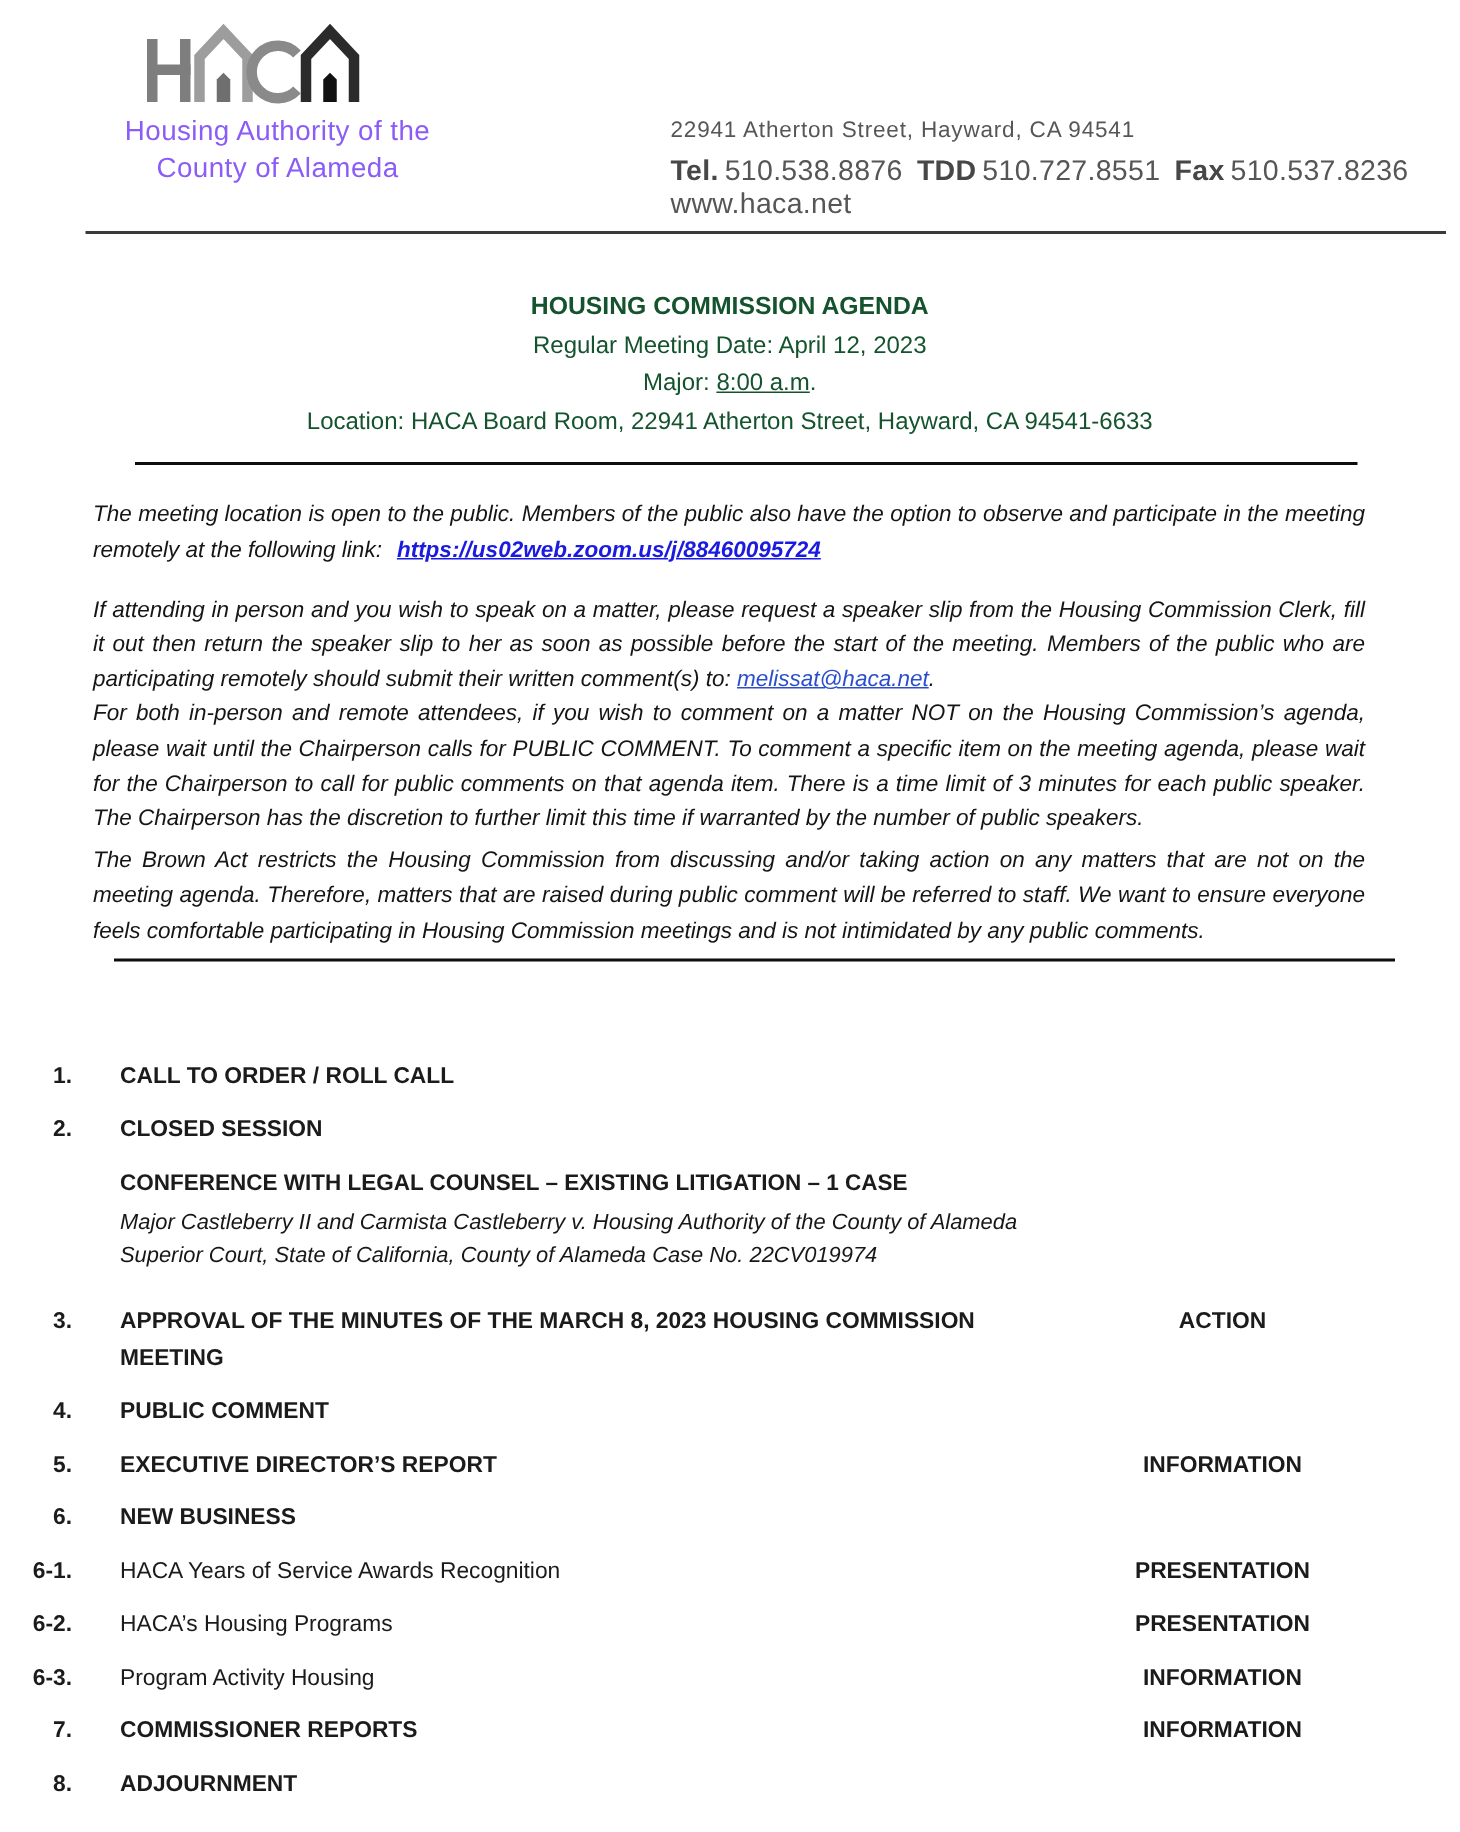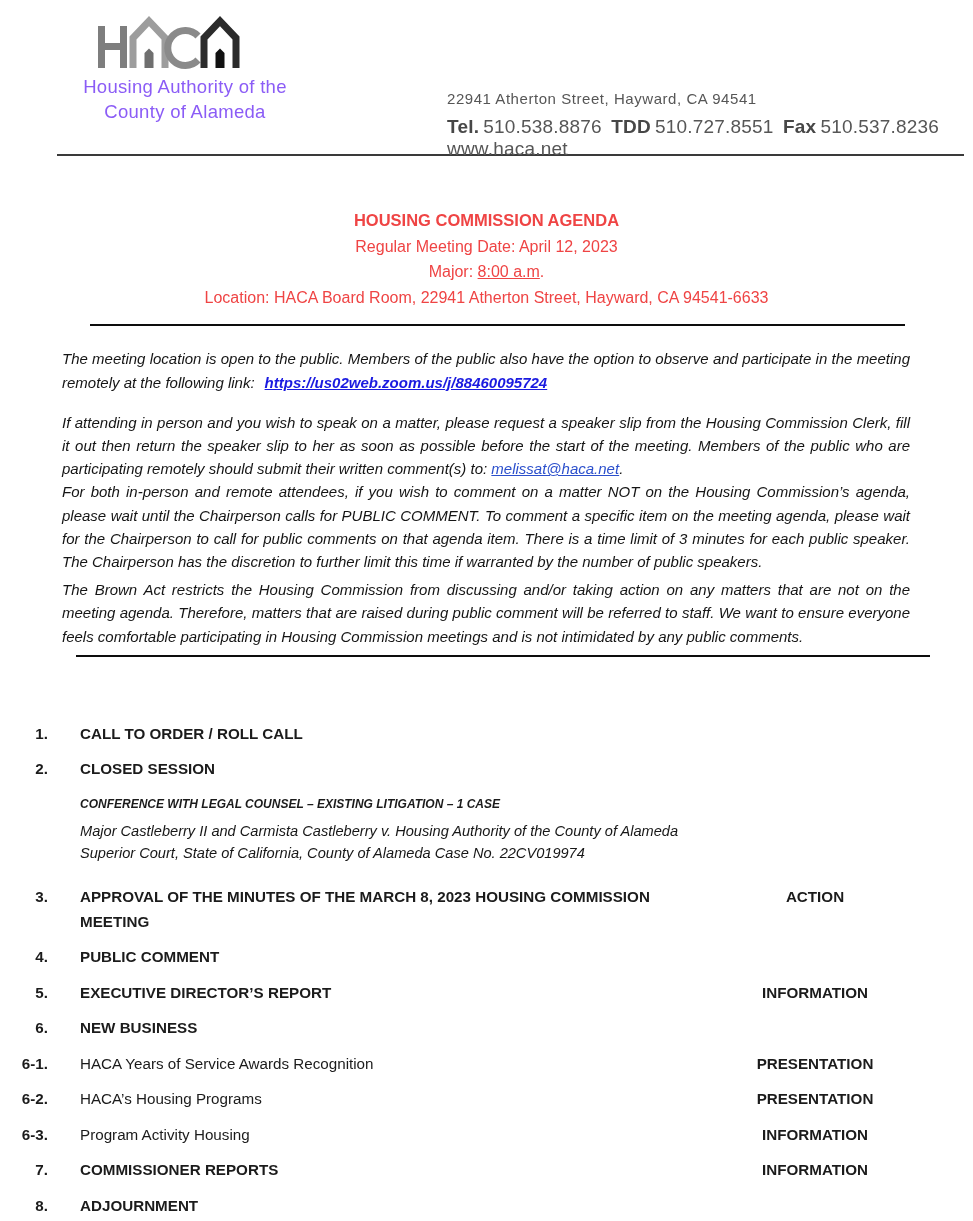--- a/index.html
+++ b/index.html
@@ -8,32 +8,32 @@
     position:relative; width:973px; height:1221px; margin:0 auto;
     background:#ffffff; font-family:"Liberation Sans", sans-serif;
     color:#1b1b1b; overflow:hidden;
   }
 
   
   .header { position:relative; height:154px; }
   .logo-wrap { position:absolute; left:80px; top:12px; width:210px; }
   .logo-svg { display:block; margin-left:16px; }
   .org-name { text-align:center; color:#8b5cf6; font-size:18.5px; line-height:25px; letter-spacing:.3px; }
-  .contact { position:absolute; left:447px; top:90px; color:#565656; }
+  .contact { position:absolute; left:447px; top:78px; color:#565656; }
   .contact-line1 { font-size:15px; letter-spacing:.55px; margin-bottom:9px; }
   .contact-line2 { font-size:19px; letter-spacing:.2px; }
   .contact-line2 .lbl { font-weight:700; color:#474747; }
   .contact-line2 span { margin-right:4px; }
 
   .rule1 { margin-left:57px; width:907px; border-top:2px solid #3a3a3a; }
   .rule2 { margin-left:90px; width:815px; border-top:2px solid #0d0d0d; }
   .rule3 { margin-left:76px; width:854px; border-top:2px solid #0d0d0d; }
 
   
-  .meeting { margin-top:52px; text-align:center; font-size:16px; line-height:25.6px; color:#ef4444; }
+  .meeting { margin-top:36px; text-align:center; font-size:16px; line-height:25.6px; color:#14532d; }
   .meeting .title { font-size:16.5px; font-weight:700; }
   .meeting .uline { text-decoration:underline; }
   .rule2 { margin-top:14px; }
 
   
   .notices { margin:21px 63px 0 62px; font-style:italic; font-size:15px; line-height:23.2px; text-align:justify; color:#151515; }
   .notices p.p1 { margin-bottom:17px; }
   .notices p.p2 { margin-bottom:0; }
   .notices p.p3 { margin-bottom:5px; }
   .notices p.p4 { }
@@ -42,21 +42,21 @@
   .rule3 { margin-top:7px; }
 
   
   .agenda { margin-top:64px; }
   .agenda-row { position:relative; display:flex; padding-left:20px; line-height:25px; margin-bottom:10.5px; font-size:15.2px; }
   .agenda-num { width:28px; text-align:right; font-weight:700; flex:0 0 auto; }
   .agenda-label { margin-left:32px; width:600px; font-weight:700; }
   .agenda-label.normal { font-weight:400; }
   .agenda-tag { position:absolute; left:680px; top:0; width:270px; text-align:center; font-weight:700; }
   .agenda-sub { margin:1px 0 20px 80px; }
-  .closed-heading { font-size:12px; font-weight:700; font-style:italic; line-height:25px; margin-bottom:3px; }
+  .closed-heading { font-size:15px; font-weight:700; line-height:25px; margin-bottom:3px; }
   .closed-case { font-size:14.6px; font-style:italic; line-height:22px; color:#171717; }
 </style>
 </head>
 <body>
 
 <div class="page">
 
   <div class="header">
     <div class="logo-wrap">
       <svg class="logo-svg" width="158" height="62" viewBox="0 0 158 62">

